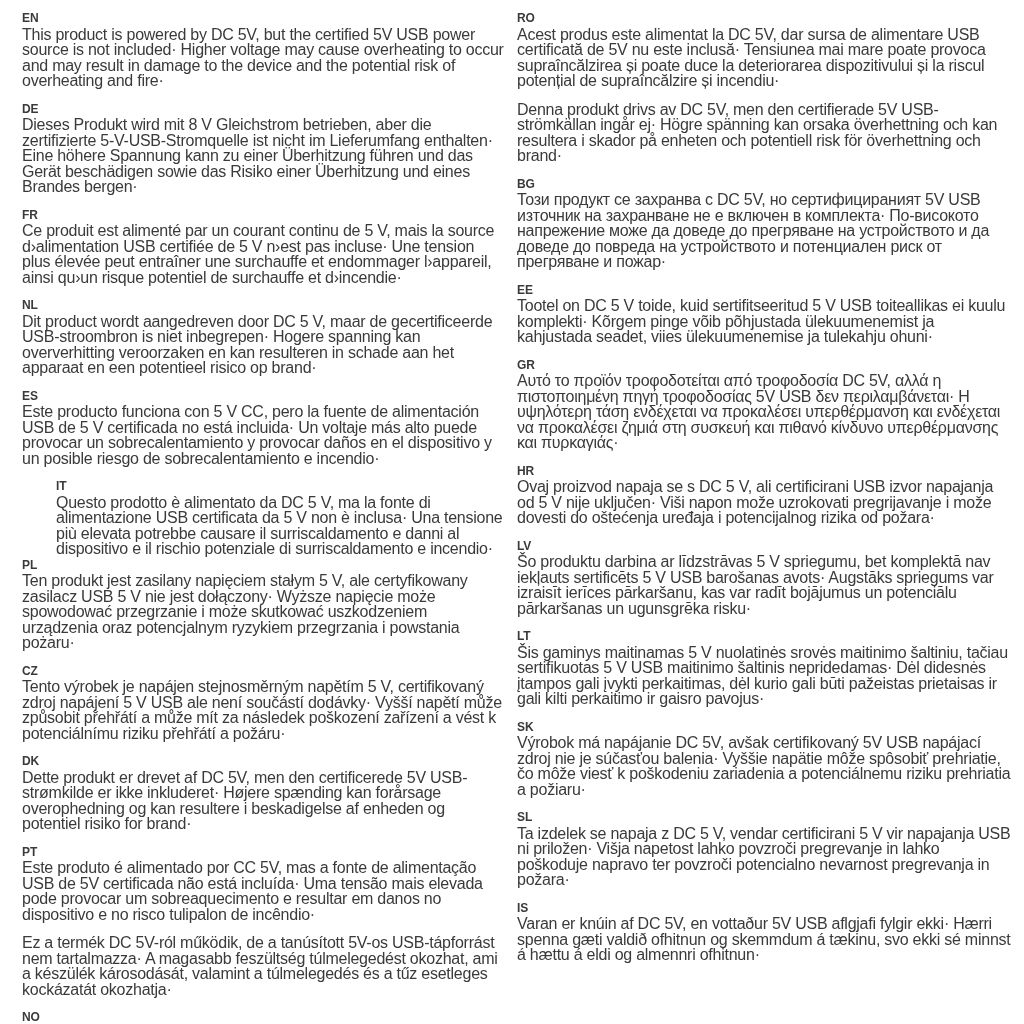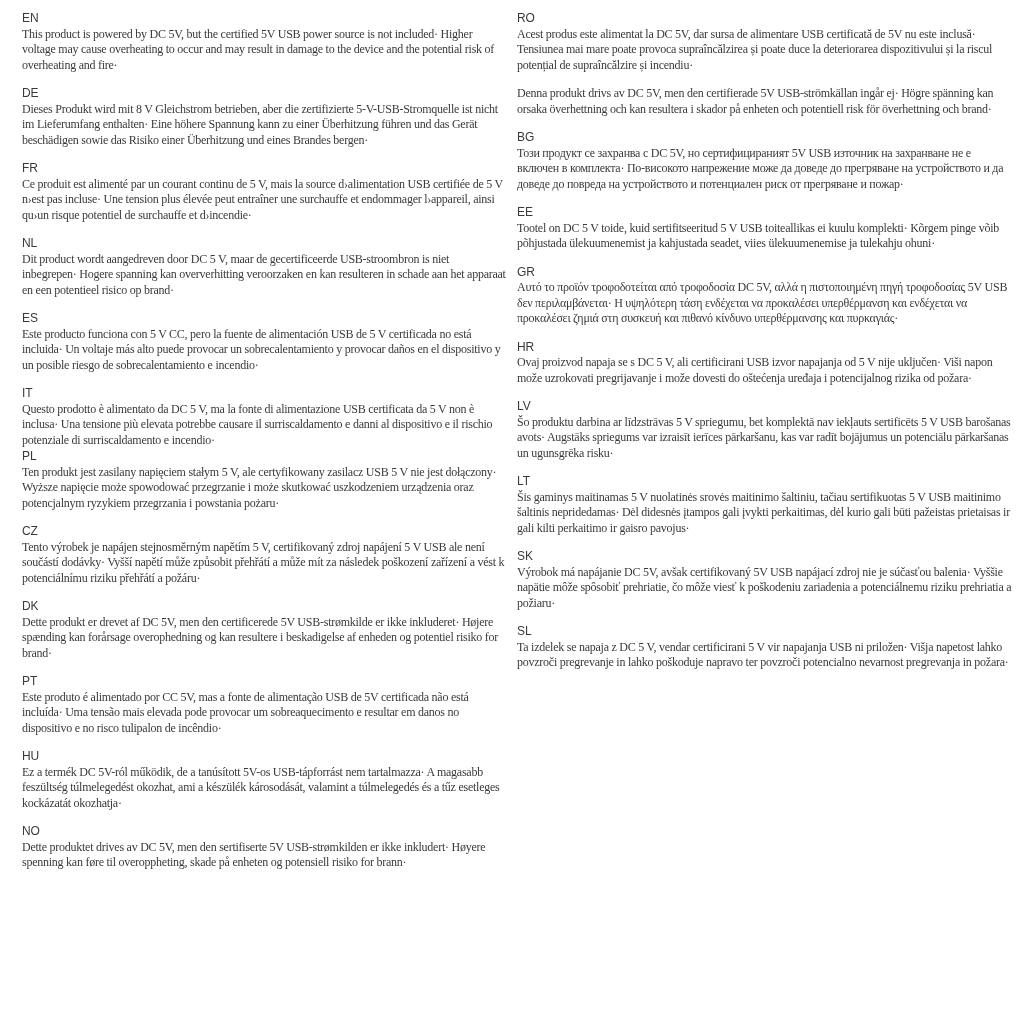--- a/index.html
+++ b/index.html
@@ -12,32 +12,31 @@
   }
   .page{
     box-sizing:border-box;
     display:grid;
     grid-template-columns:484px 496px;
     column-gap:11px;
     padding:11px 2px 0 22px;
   }
   .section{margin-bottom:13px;}
   
-  #col-left .section:nth-child(6){margin-bottom:1px;}
+  #col-left .section:nth-child(6){margin-bottom:1px;margin-left:34px;}
   .lang-code{
-    font-weight:normal;
+    font-weight:bold;
     font-size:12px;
     line-height:15.5px;
     letter-spacing:-0.1px;
   }
   .lang-text{
-    font-size:12px;
+    font-size:16px;
     line-height:15.5px;
     letter-spacing:-0.25px;
-    font-family:Liberation Serif, serif;
   }
 </style>
 </head>
 <body style="background: rgb(255, 255, 255); color: rgb(58, 58, 58);">
 
 <div class="page">
   <div class="col" id="col-left">
       <div class="section">
         <div class="lang-code">EN</div>
         <div class="lang-text">This product is powered by DC 5V, but the certified 5V USB power source is not included· Higher voltage may cause overheating to occur and may result in damage to the device and the potential risk of overheating and fire·</div>
@@ -72,21 +71,20 @@
       </div>
       <div class="section">
         <div class="lang-code">DK</div>
         <div class="lang-text">Dette produkt er drevet af DC 5V, men den certificerede 5V USB-strømkilde er ikke inkluderet· Højere spænding kan forårsage overophedning og kan resultere i beskadigelse af enheden og potentiel risiko for brand·</div>
       </div>
       <div class="section">
         <div class="lang-code">PT</div>
         <div class="lang-text">Este produto é alimentado por CC 5V, mas a fonte de alimentação USB de 5V certificada não está incluída· Uma tensão mais elevada pode provocar um sobreaquecimento e resultar em danos no dispositivo e no risco tulipalon de incêndio·</div>
       </div>
       <div class="section">
-        <div class="lang-code">HU</div>
         <div class="lang-text">Ez a termék DC 5V-ról működik, de a tanúsított 5V-os USB-tápforrást nem tartalmazza· A magasabb feszültség túlmelegedést okozhat, ami a készülék károsodását, valamint a túlmelegedés és a tűz esetleges kockázatát okozhatja·</div>
       </div>
       <div class="section">
         <div class="lang-code">NO</div>
         <div class="lang-text">Dette produktet drives av DC 5V, men den sertifiserte 5V USB-strømkilden er ikke inkludert· Høyere spenning kan føre til overoppheting, skade på enheten og potensiell risiko for brann·</div>
       </div>
     </div>
   <div class="col" id="col-right">
       <div class="section">
         <div class="lang-code">RO</div>
@@ -120,14 +118,18 @@
         <div class="lang-text">Šis gaminys maitinamas 5 V nuolatinės srovės maitinimo šaltiniu, tačiau sertifikuotas 5 V USB maitinimo šaltinis nepridedamas· Dėl didesnės įtampos gali įvykti perkaitimas, dėl kurio gali būti pažeistas prietaisas ir gali kilti perkaitimo ir gaisro pavojus·</div>
       </div>
       <div class="section">
         <div class="lang-code">SK</div>
         <div class="lang-text">Výrobok má napájanie DC 5V, avšak certifikovaný 5V USB napájací zdroj nie je súčasťou balenia· Vyššie napätie môže spôsobiť prehriatie, čo môže viesť k poškodeniu zariadenia a potenciálnemu riziku prehriatia a požiaru·</div>
       </div>
       <div class="section">
         <div class="lang-code">SL</div>
         <div class="lang-text">Ta izdelek se napaja z DC 5 V, vendar certificirani 5 V vir napajanja USB ni priložen· Višja napetost lahko povzroči pregrevanje in lahko poškoduje napravo ter povzroči potencialno nevarnost pregrevanja in požara·</div>
       </div>
+      <div class="section">
+        <div class="lang-code">IS</div>
+        <div class="lang-text">Varan er knúin af DC 5V, en vottaður 5V USB aflgjafi fylgir ekki· Hærri spenna gæti valdið ofhitnun og skemmdum á tækinu, svo ekki sé minnst á hættu á eldi og almennri ofhitnun·</div>
+      </div>
     </div>
 </div>
 
 </body></html>

